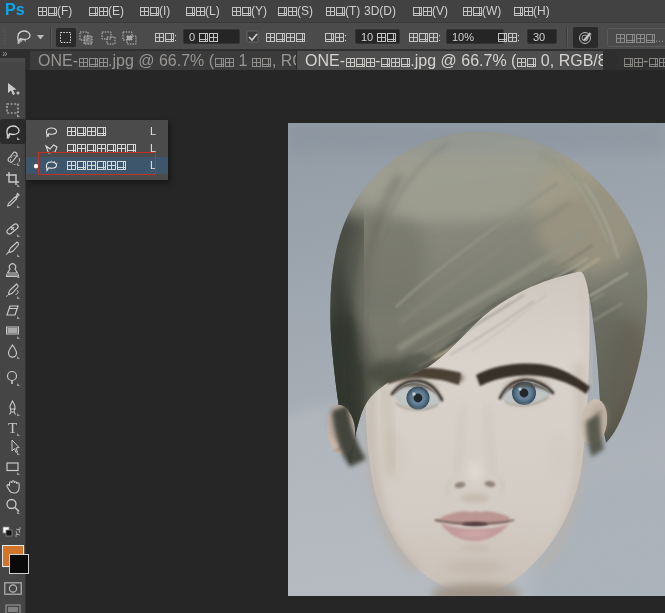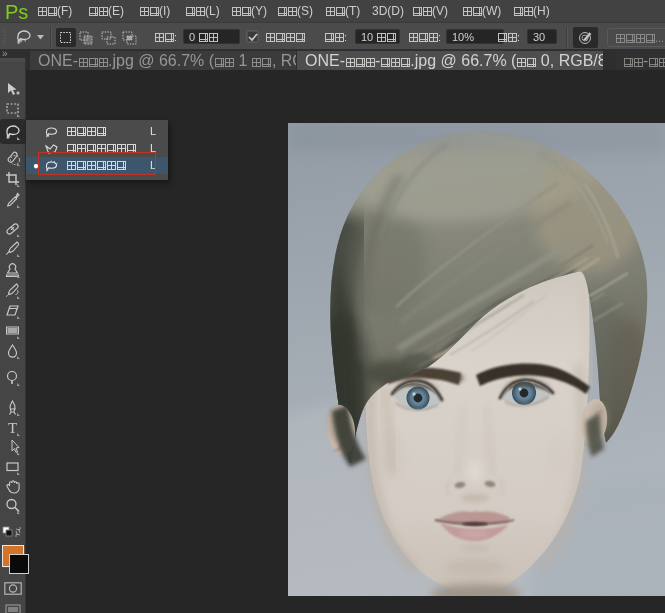--- a/index.html
+++ b/index.html
@@ -5,21 +5,21 @@
 body{width:665px;height:613px;overflow:hidden;background:#262626;font-family:"Liberation Sans",sans-serif;position:relative}
 .abs{position:absolute}
 
 .z{display:inline-block;width:9px;height:9px;border:1px solid currentColor;position:relative;margin:0 .5px;vertical-align:-1px;box-sizing:border-box;opacity:.92}
 .z:before{content:"";position:absolute;left:0;right:0;top:3px;border-top:1px solid currentColor}
 .z:after{content:"";position:absolute;left:3px;top:0;bottom:0;border-left:1px solid currentColor}
 .z.b:before{top:5px}
 .z.b:after{left:5px}
 
 #menubar{left:0;top:0;width:665px;height:22px;background:#424242;color:#d4d4d4;font-size:12px}
-#menubar .ps{position:absolute;left:5px;top:1px;font-weight:normal;font-size:20px;color:#84cc16;letter-spacing:0}
+#menubar .ps{position:absolute;left:5px;top:1px;font-weight:bold;font-size:16px;color:#0ea5e9;letter-spacing:0}
 .mi{position:absolute;top:4px;color:#cdcdcd;font-size:12px;white-space:nowrap}
 
 #opt{left:0;top:22px;width:665px;height:28px;background:#4b4b4b;border-top:1px solid #3a3a3a;border-bottom:1px solid #303030;box-sizing:border-box;color:#cfcfcf;font-size:11px}
 .inp{position:absolute;background:#252525;border:1px solid #333;border-radius:2px;height:15px;line-height:15px;color:#cfcfcf;font-size:11px;padding-left:5px;box-sizing:border-box}
 .lbl{position:absolute;top:8px;color:#cfcfcf}
 
 #tabs{left:0;top:50px;width:665px;height:20px;background:#2e2e2e}
 .tab{position:absolute;top:1px;height:19px;font-size:16px;line-height:19px;white-space:nowrap;overflow:hidden}
 
 #tools{left:0;top:58px;width:26px;height:555px;background:#454545;border-right:1px solid #323232;box-sizing:border-box}
@@ -31,21 +31,21 @@
 <body>
 <div class="abs" id="menubar">
  <span class="ps">Ps</span>
  <span class="mi" style="left:37px"><i class="z"></i><i class="z b"></i>(F)</span>
  <span class="mi" style="left:88px"><i class="z b"></i><i class="z"></i>(E)</span>
  <span class="mi" style="left:139px"><i class="z"></i><i class="z b"></i>(I)</span>
  <span class="mi" style="left:185px"><i class="z b"></i><i class="z"></i>(L)</span>
  <span class="mi" style="left:231px"><i class="z"></i><i class="z b"></i>(Y)</span>
  <span class="mi" style="left:277px"><i class="z b"></i><i class="z"></i>(S)</span>
  <span class="mi" style="left:325px"><i class="z"></i><i class="z b"></i>(T)</span>
- <span class="mi" style="left:372px">3D(D)</span>
+ <span class="mi" style="left:364px">3D(D)</span>
  <span class="mi" style="left:412px"><i class="z b"></i><i class="z"></i>(V)</span>
  <span class="mi" style="left:462px"><i class="z"></i><i class="z b"></i>(W)</span>
  <span class="mi" style="left:513px"><i class="z b"></i><i class="z"></i>(H)</span>
 </div>
 <div class="abs" id="opt">
  <span class="lbl" style="left:154px"><i class="z"></i><i class="z b"></i>:</span>
  <span class="inp" style="left:183px;top:6px;width:57px">0 <i class="z b"></i><i class="z"></i></span>
  <span class="lbl" style="left:265px"><i class="z"></i><i class="z b"></i><i class="z"></i><i class="z b"></i></span>
  <span class="lbl" style="left:324px"><i class="z b"></i><i class="z"></i>:</span>
  <span class="inp" style="left:355px;top:6px;width:45px">10 <i class="z"></i><i class="z b"></i></span>

